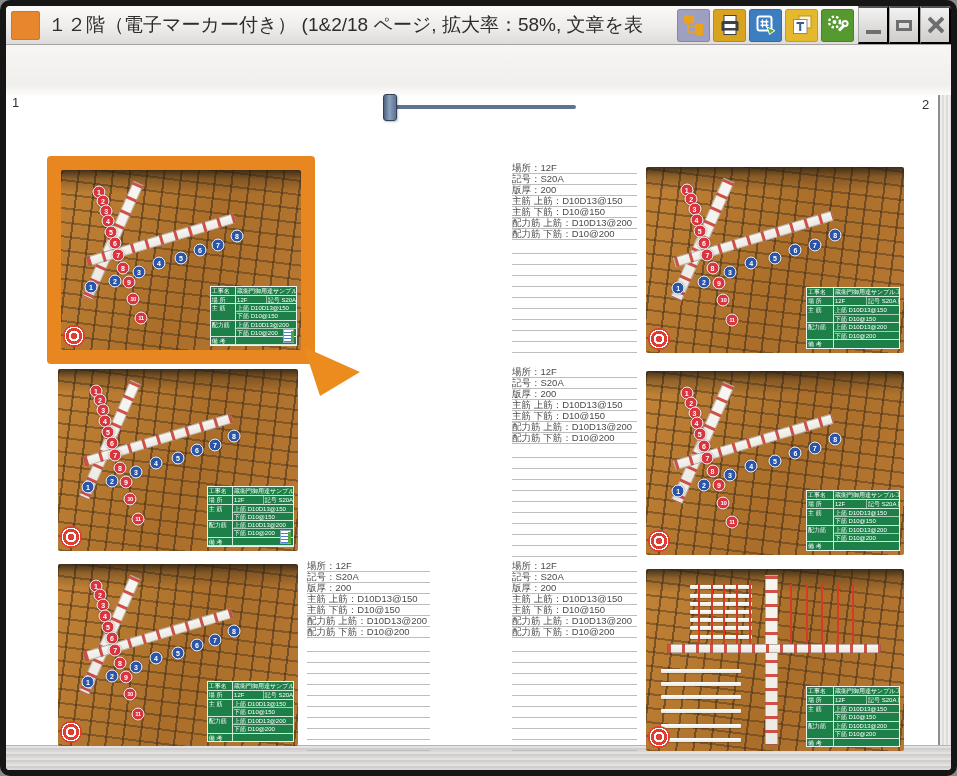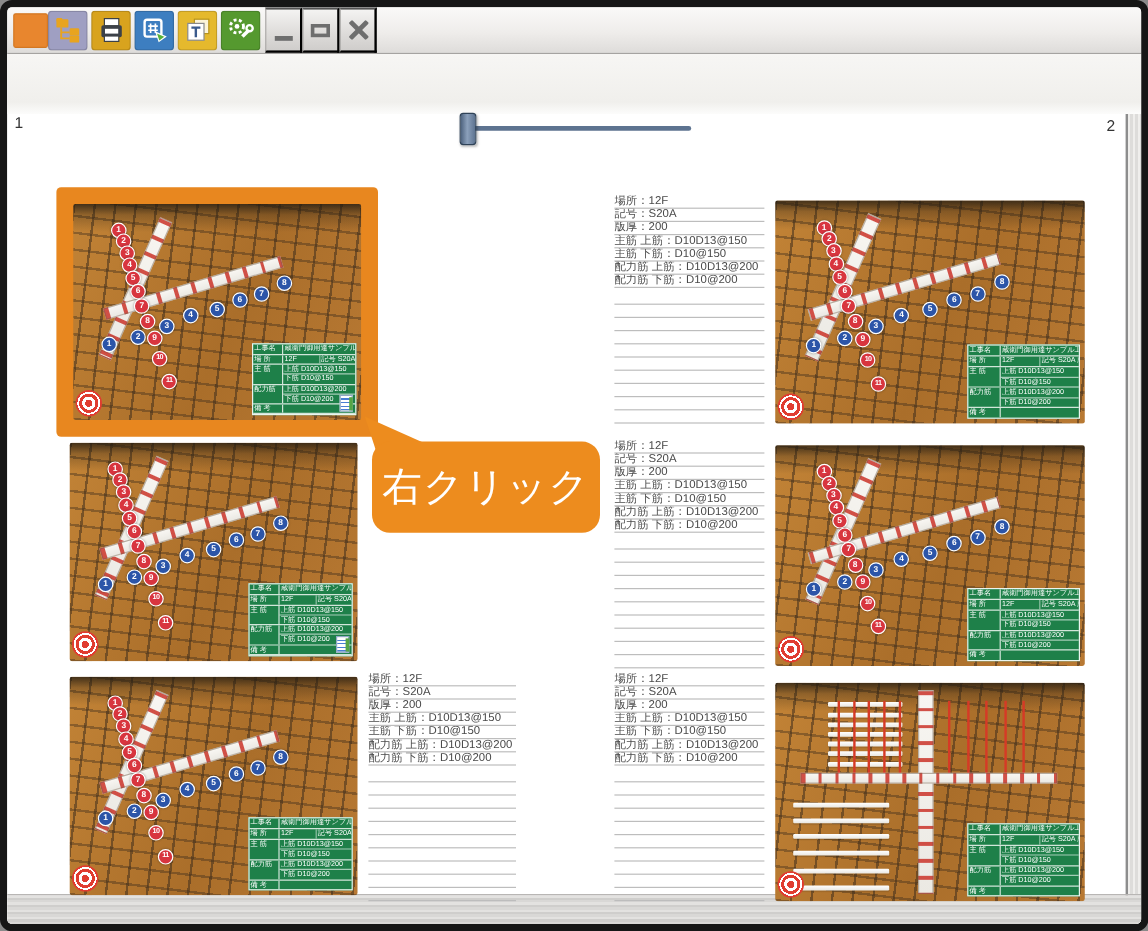--- a/index.html
+++ b/index.html
@@ -120,20 +120,21 @@
     background-image:repeating-linear-gradient(180deg,rgba(0,0,0,0) 0 2px,#4a7fd4 2px 3px);}
   .doc::after{content:"";position:absolute;right:-1px;top:1px;width:3px;height:11px;background:#55a545;}
 </style>
 </head>
 <body>
 
 <div class="window">
 
   <div class="titlebar">
     <div class="app-icon"></div>
+    <div class="title">１２階（電子マーカー付き） (1&amp;2/18 ページ, 拡大率：58%, 文章を表</div>
     <div class="tb-icons">
       <button class="tb-icon ic1">
         <svg width="24" height="24" viewBox="0 0 24 24">
           <rect x="2" y="3" width="10" height="7" rx="1" fill="#e8a41f"></rect>
           <rect x="2" y="2" width="5" height="3" rx="1" fill="#e8a41f"></rect>
           <path d="M6 10 v9 h7 M6 14 h7" stroke="#e8a41f" stroke-width="1.6" fill="none"></path>
           <rect x="13" y="10.5" width="8" height="6" rx="1" fill="#e8a41f"></rect>
           <rect x="13" y="16.5" width="8" height="6" rx="1" fill="#e8a41f"></rect>
         </svg>
       </button>
@@ -590,21 +591,18 @@
               <div class="b-cell"></div>
             </div>
           </div>
           <div class="target"></div>
         </div>
       </div>
 
     <svg class="callout-tail" width="80" height="60">
       <polygon points="10,5 66,30 26,54" fill="#ed8c1e"></polygon>
     </svg>
-    <div class="callout">
-      <span>右クリック</span>
-    </div>
 
     <div class="page-edge"></div>
     <div class="right-strip"></div>
     <div class="bottom-bar"></div>
   </div>
 </div>
 
 </body></html>

